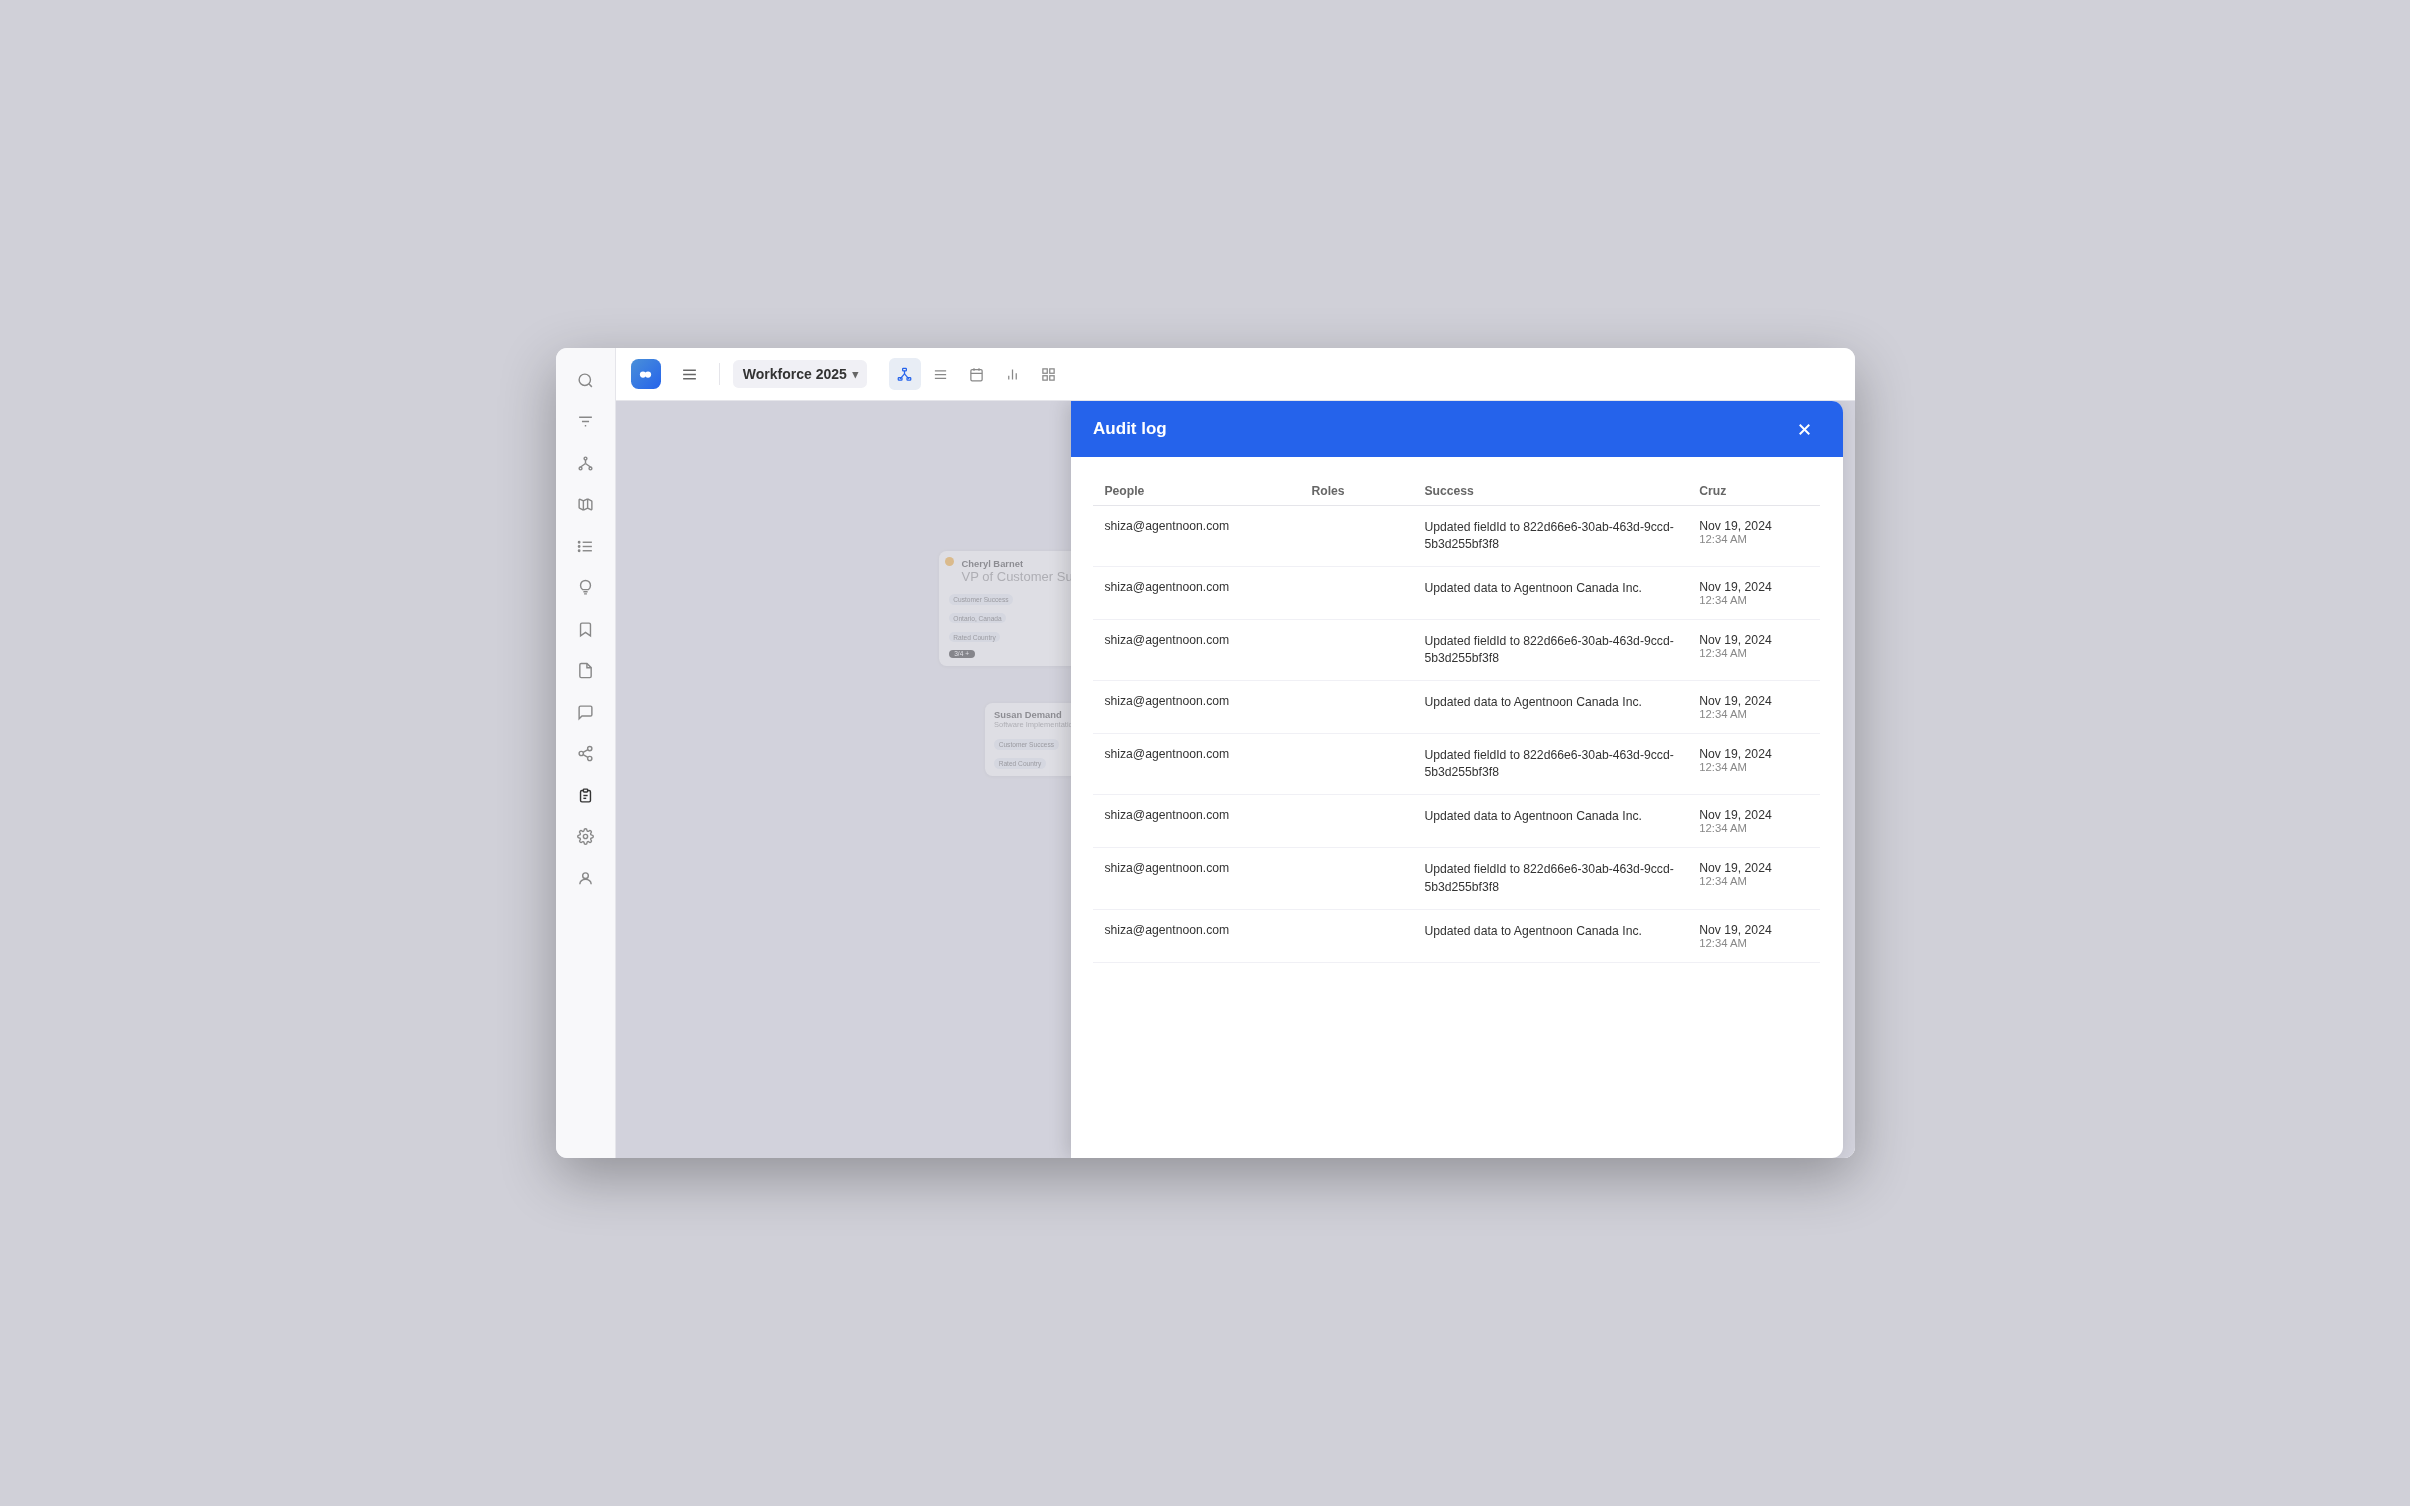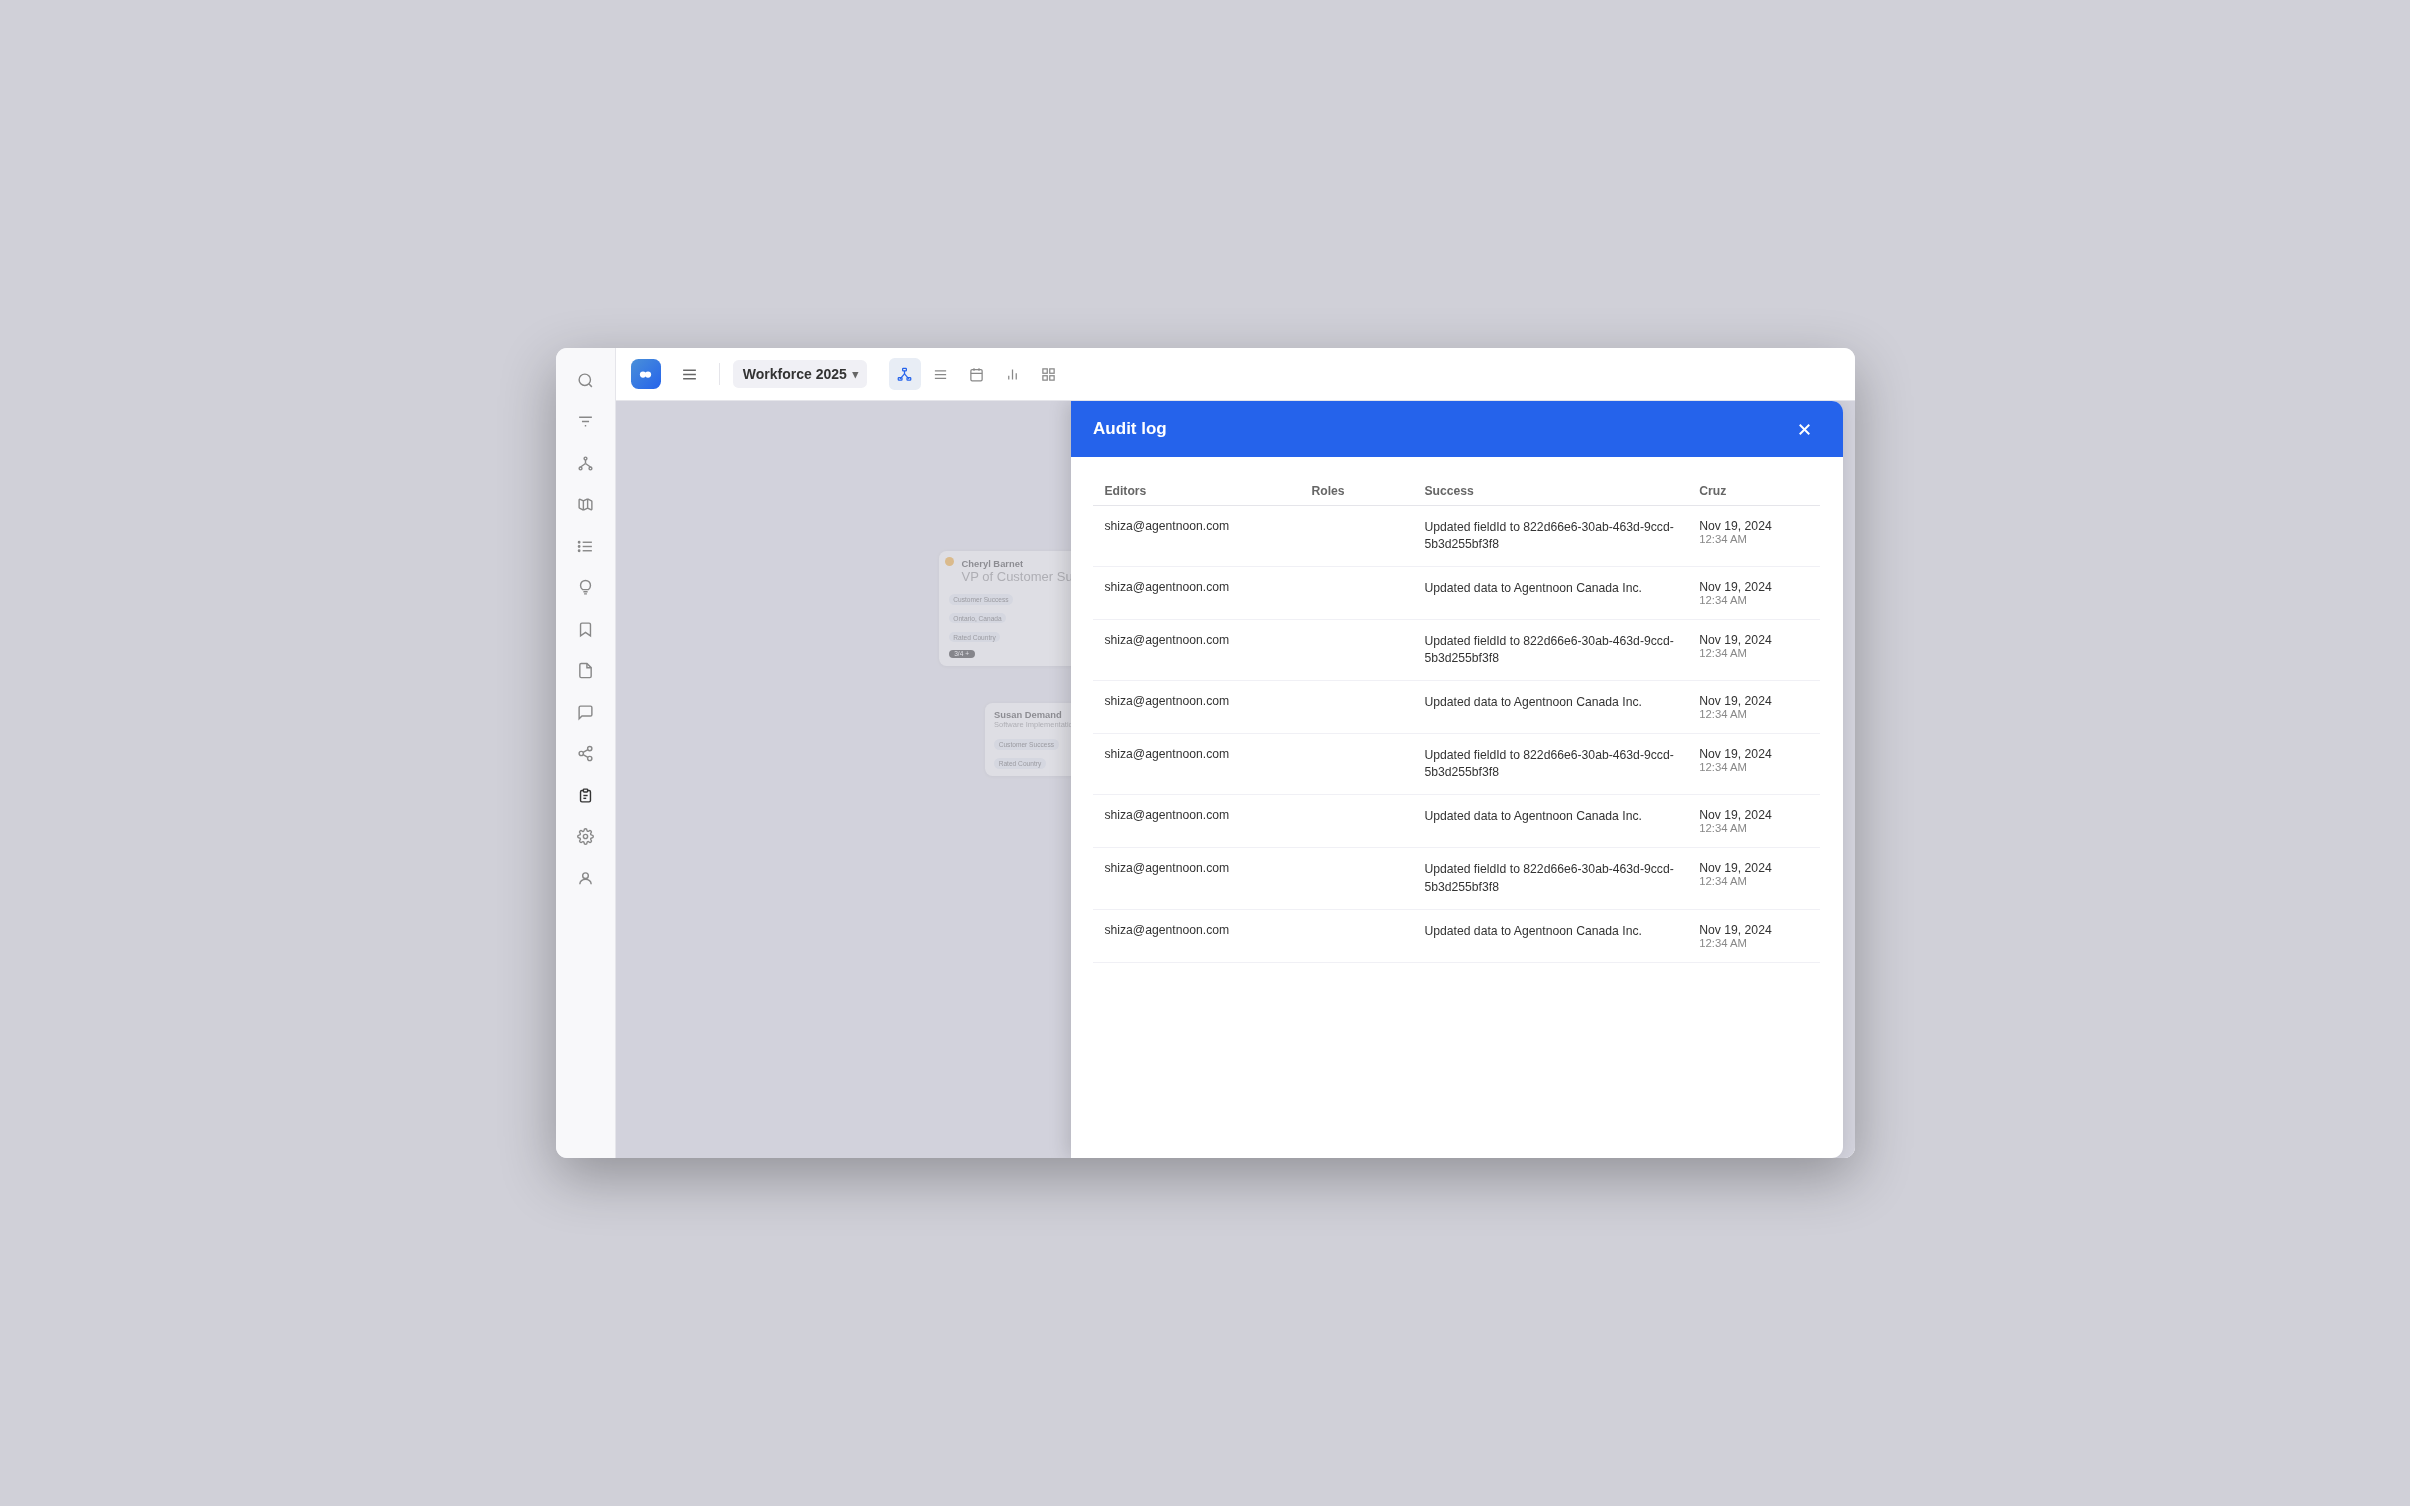--- a/index.html
+++ b/index.html
@@ -504,21 +504,21 @@
               </svg>
           </div>
         </div>
 
         <div class="audit-body">
 
 
           <table class="audit-table">
             <thead>
               <tr>
-                <th class="col-editor">Editors</th>
+                <th class="col-editor">People</th>
                 <th class="col-roles">Roles</th>
                 <th class="col-changes">Success</th>
                 <th class="col-time">Cruz</th>
               </tr>
             </thead>
             <tbody id="audit-tbody">
             <tr>
     <td class="col-editor" style="color:#333;font-size:12.2px;">shiza@agentnoon.com</td>
     <td class="col-roles"></td>
     <td class="col-changes"><span class="changes-text">Updated fieldId to 822d66e6-30ab-463d-9ccd-5b3d255bf3f8</span></td>

